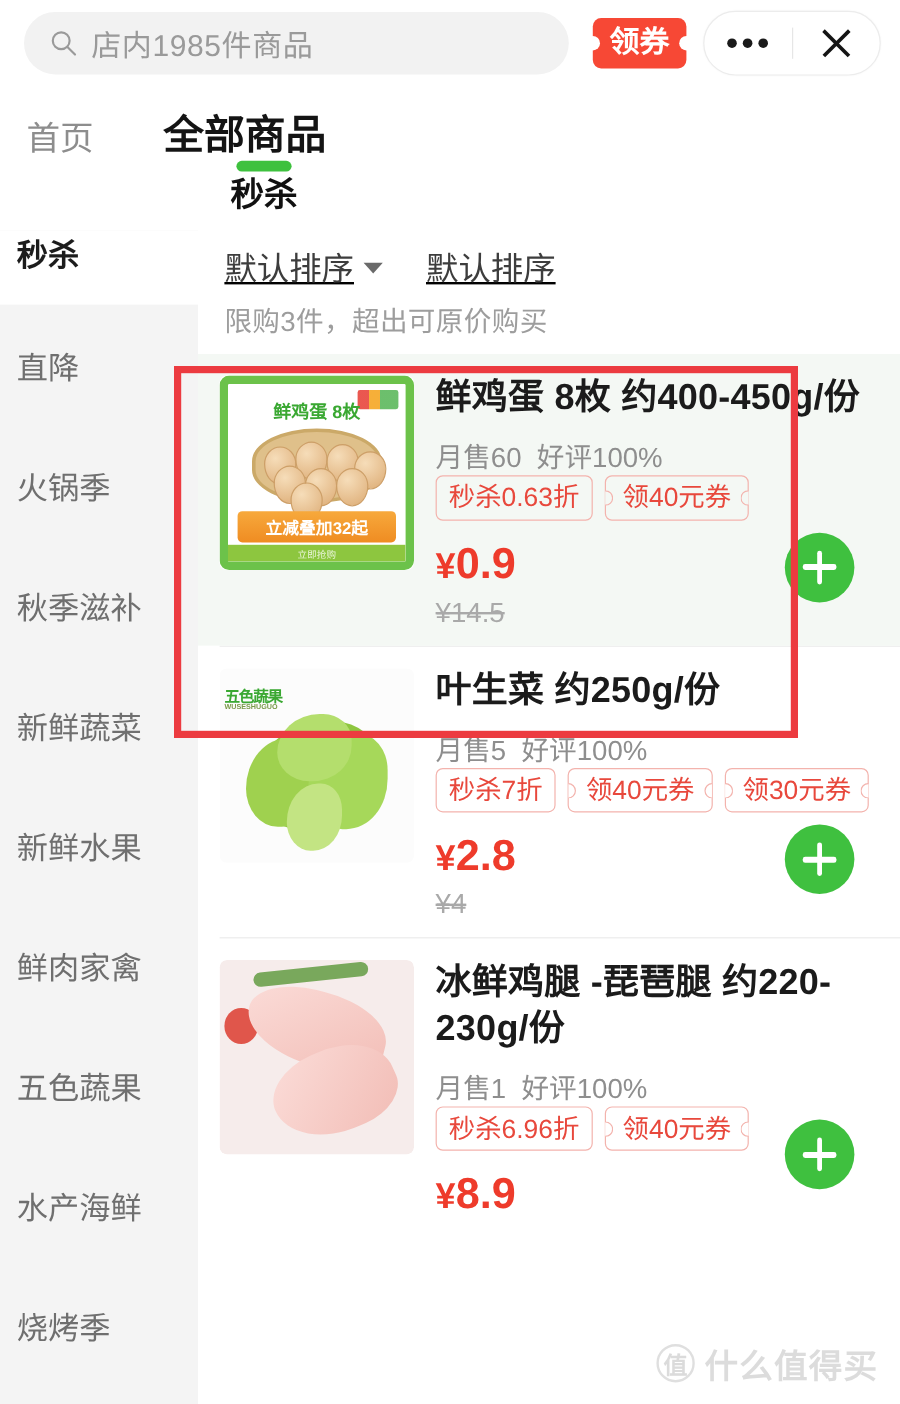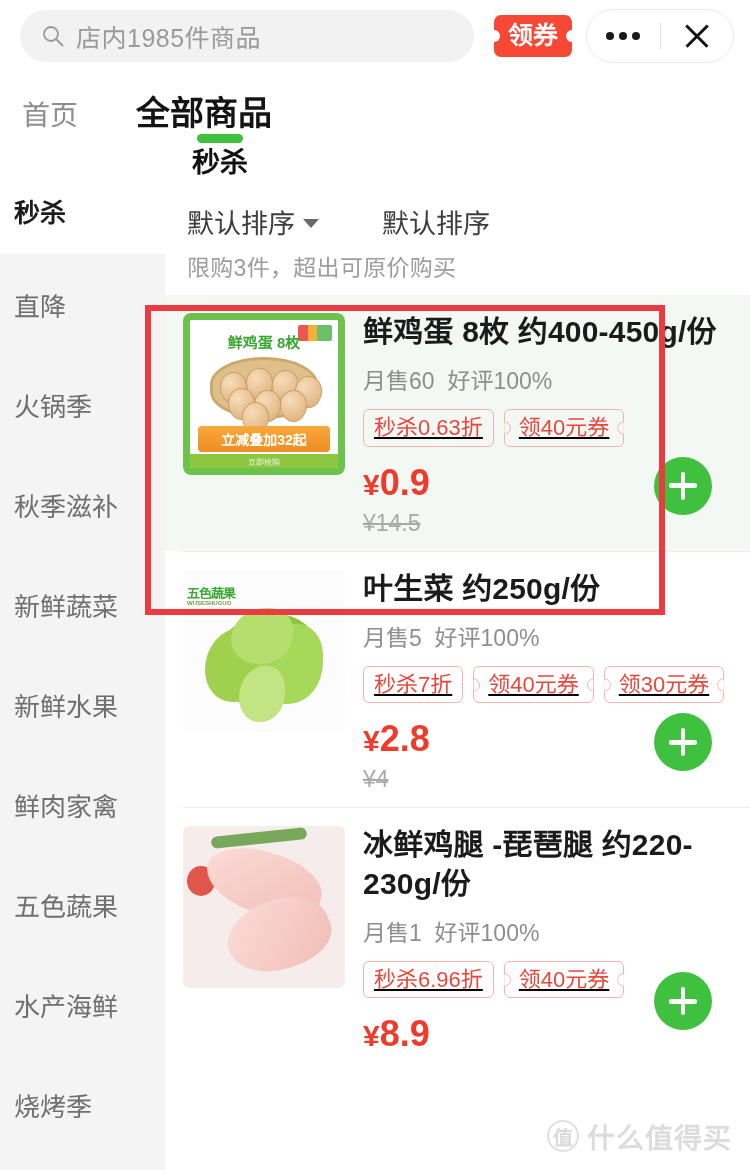--- a/index.html
+++ b/index.html
@@ -78,38 +78,38 @@
   .side-item {
     height: 100px; display: flex; align-items: center; padding-left: 14px;
     font-size: 26px; color: #6f6f6f; background: #f4f4f4;
   }
   .side-item.active { background: #ffffff; color: #1c1c1c; font-weight: 700; }
   .side-item.first { height: 62px; align-items: flex-start; }
 
   
   .content { flex: 1 1 auto; background: #fff; position: relative; }
   .sortbar { padding: 10px 0 0 22px; }
-  .sortrow { display: flex; align-items: flex-start; gap: 63px; }
+  .sortrow { display: flex; align-items: flex-start; gap: 36px; text-decoration: underline; }
   .sortitem { font-size: 27px; color: #3d3d3d; display: flex; align-items: center; gap: 8px; }
   .chev { width: 0; height: 0; border-left: 8px solid transparent; border-right: 8px solid transparent;
           border-top: 9px solid #6a6a6a; display: inline-block; margin-top: 4px; }
   .limitnote { font-size: 23px; color: #9d9d9d; margin-top: 8px; letter-spacing: .3px; }
 
   
   .list { margin-top: 12px; }
   .card { display: flex; padding: 18px 0 14px 18px; position: relative; }
   .card.highlight { background: #f4f8f4; }
   .card .thumb {
     width: 162px; height: 162px; flex: 0 0 162px; border-radius: 6px;
     overflow: hidden; position: relative; background: #fff;
   }
   .card .info { flex: 1 1 auto; padding-left: 18px; padding-right: 10px; min-width: 0; }
   .ptitle { font-size: 30px; font-weight: 700; color: #1b1b1b; line-height: 1.28; letter-spacing: .2px; }
   .pmeta { font-size: 23px; color: #8e8e8e; margin-top: 11px; }
-  .tags { display: flex; gap: 10px; margin-top: 13px; flex-wrap: nowrap; text-decoration: underline; }
+  .tags { display: flex; gap: 10px; flex-wrap: nowrap; }
   .tag {
     font-size: 22px; color: #e8483c; border: 1.4px solid #f3b3ad; border-radius: 6px;
     padding: 5px 10px; line-height: 1.15; white-space: nowrap; position: relative; background: #fff;
   }
   .tag.ticket { padding: 5px 14px; }
   .tag.ticket::before, .tag.ticket::after {
     content: ""; position: absolute; top: 50%; transform: translateY(-50%);
     width: 11px; height: 11px; border-radius: 50%; background: #fff;
     border: 1.4px solid #f3b3ad;
   }

